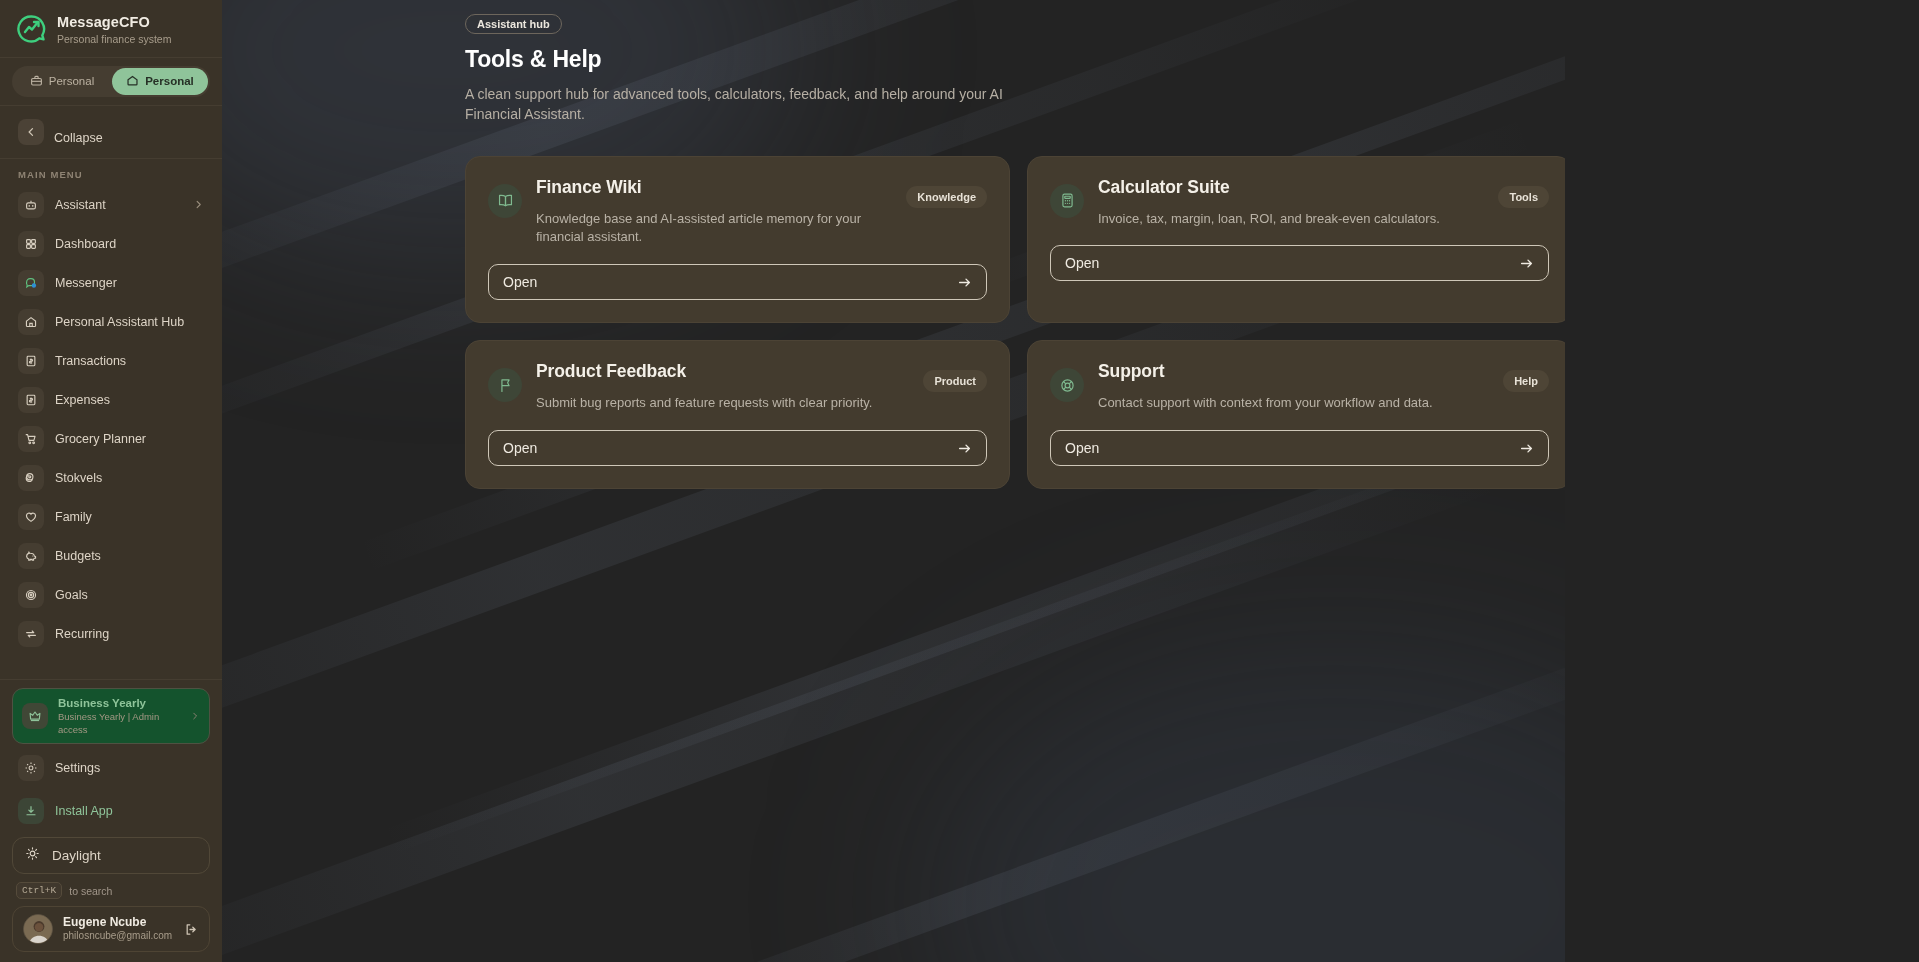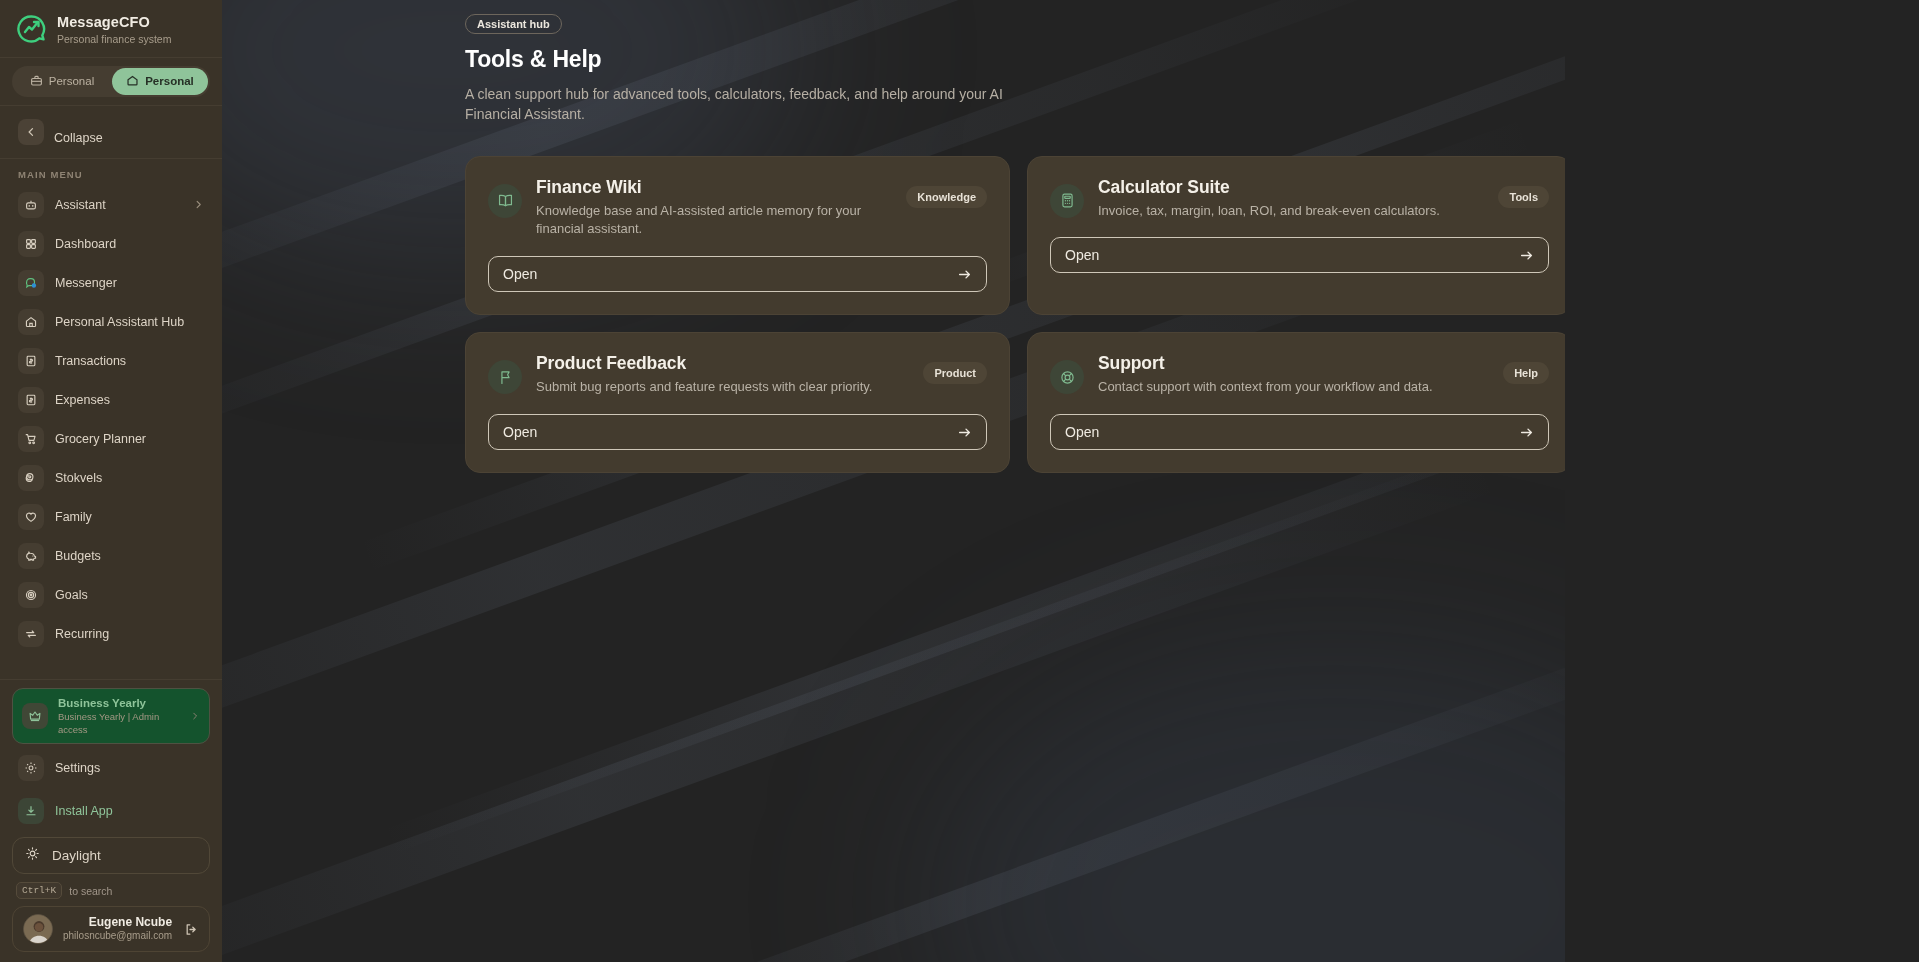--- a/index.html
+++ b/index.html
@@ -68,21 +68,21 @@
   .theme-btn { display: flex; align-items: center; gap: 12px; border: 1px solid #514838;
                border-radius: 12px; padding: 8px 12px; margin-top: 7px; cursor: pointer; }
   .theme-lbl { font-size: 13.5px; color: #ded5c7; }
 
   .kbd-row { display: flex; align-items: center; gap: 7px; padding: 8px 4px 7px 4px; }
   .kbd { font-family: "Liberation Mono", monospace; font-size: 9.5px; color: #b3a894;
          border: 1px solid #554b3b; border-radius: 5px; padding: 2px 5px; background: #40382d; }
   .kbd-txt { font-size: 10.5px; color: #a1site; color: #a1968a; }
 
   .user-card { display: flex; align-items: center; gap: 10px; border: 1px solid #4e4434;
-               border-radius: 12px; padding: 7px 10px; cursor: pointer; text-align: right; }
+               border-radius: 12px; padding: 7px 10px; cursor: pointer; }
   .avatar { width: 30px; height: 30px; flex: 0 0 30px; border-radius: 50%; overflow: hidden;
             border: 1px solid #5c5141; background: #6b5f4c; position: relative; }
   .user-name { font-size: 12px; font-weight: 700; color: #f0ebe2; line-height: 1.2; }
   .user-mail { font-size: 10px; color: #a89d8b; line-height: 1.25; margin-top: 1px; }
   .logout { margin-left: auto; color: #cfc5b5; display: flex; }
 
   
   .main { flex: 1 1 auto; position: relative; background: #232323; overflow: hidden; }
   .bgfx { position: absolute; inset: 0; pointer-events: none; }
   .streak { position: absolute; background: linear-gradient(90deg, rgba(150,165,190,0) 0%, rgba(150,165,190,.10) 35%, rgba(150,165,190,.055) 75%, rgba(150,165,190,0) 100%);
@@ -95,21 +95,21 @@
   .page-h1 { font-size: 23px; font-weight: 700; color: #ffffff; margin-top: 12px; letter-spacing: -.2px; }
   .page-sub { font-size: 14px; color: #b6afa4; line-height: 1.45; margin-top: 11px; max-width: 545px; }
 
   .grid { display: grid; grid-template-columns: 545px 545px; gap: 17px; margin-top: 31px; }
   .card { background: #433b2e; border: 1px solid #4c4335; border-radius: 15px; padding: 20px 22px 22px 22px; }
   .card-top { display: flex; align-items: flex-start; gap: 14px; }
   .card-ic { width: 34px; height: 34px; flex: 0 0 34px; border-radius: 50%; background: #3e4637;
              display: flex; align-items: center; justify-content: center; margin-top: 7px; }
   .card-mid { flex: 1 1 auto; min-width: 0; }
   .card-title { font-size: 17.5px; font-weight: 700; color: #f4f0e8; letter-spacing: -.1px; }
-  .card-desc { font-size: 13px; color: #b9b2a6; line-height: 1.45; margin-top: 4px; }
+  .card-desc { font-size: 13px; color: #b9b2a6; line-height: 1.45; margin-top: 12px; }
   .tag { flex: 0 0 auto; background: #4e4536; border-radius: 999px; padding: 5px 11px;
          font-size: 11px; font-weight: 700; color: #e8e2d7; margin-top: 9px; white-space: nowrap; }
   .open-btn { display: flex; align-items: center; justify-content: space-between;
               border: 1px solid #cfc7b8; border-radius: 10px; padding: 9px 14px; margin-top: 17px;
               cursor: pointer; background: transparent; width: 100%; font-family: inherit; }
   .open-lbl { font-size: 14px; color: #efeae1; }
   .arrow { color: #efeae1; display: flex; }
 </style>
 </head>
 <body>

